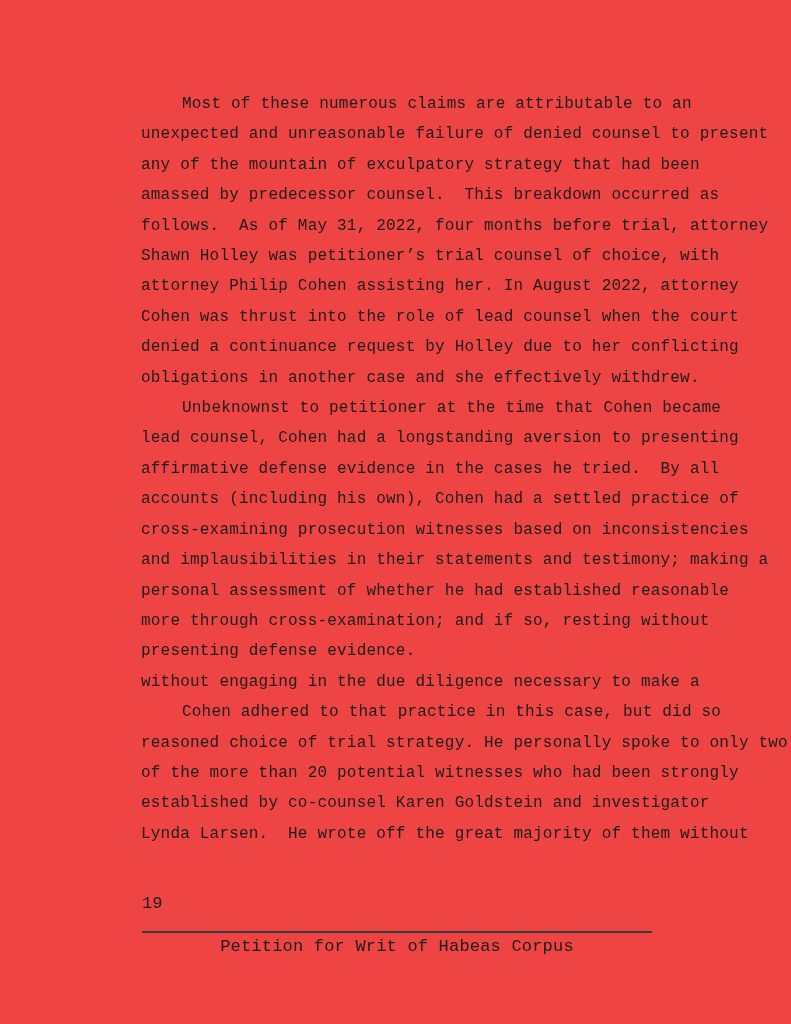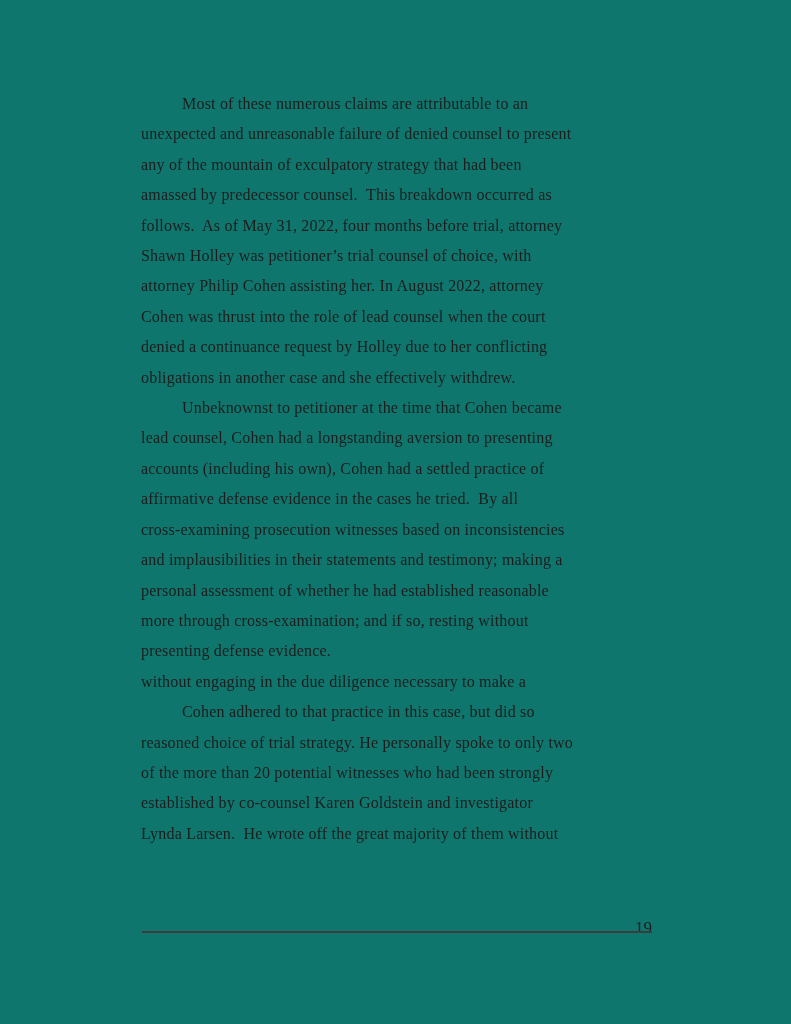--- a/index.html
+++ b/index.html
@@ -4,23 +4,23 @@
 <style>
   html, body {
     margin: 0;
     padding: 0;
     background: #ffffff;
   }
   .page {
     position: relative;
     width: 791px;
     height: 1024px;
-    background: #0f766e;
+    background: #ef4444;
     overflow: hidden;
-    font-family: Liberation Serif, serif;
+    font-family: Liberation Mono, monospace;
     color: #1d1d1d;
   }
   .body-text {
     position: absolute;
     left: 141px;
     top: 89px;
     width: 532px;
   }
   .line {
     white-space: pre;
@@ -30,24 +30,23 @@
     color: #1d1d1d;
   }
   .line.indent {
     text-indent: 41px;
   }
   .footer-pagenum {
     position: absolute;
     top: 894px;
     left: 142px;
     width: 510px;
-    text-align: right;
+    text-align: left;
     font-size: 17px;
     color: #1d1d1d;
-    margin-top: 24px;
   }
   .footer-rule {
     position: absolute;
     top: 931px;
     left: 142px;
     width: 510px;
     height: 0;
     border: none;
     border-top: 2px solid #3c3c3c;
     margin: 0;
@@ -74,33 +73,34 @@
       <div class="line">any of the mountain of exculpatory strategy that had been</div>
       <div class="line">amassed by predecessor counsel.  This breakdown occurred as</div>
       <div class="line">follows.  As of May 31, 2022, four months before trial, attorney</div>
       <div class="line">Shawn Holley was petitioner’s trial counsel of choice, with</div>
       <div class="line">attorney Philip Cohen assisting her. In August 2022, attorney</div>
       <div class="line">Cohen was thrust into the role of lead counsel when the court</div>
       <div class="line">denied a continuance request by Holley due to her conflicting</div>
       <div class="line">obligations in another case and she effectively withdrew.</div>
       <div class="line indent">Unbeknownst to petitioner at the time that Cohen became</div>
       <div class="line">lead counsel, Cohen had a longstanding aversion to presenting</div>
+      <div class="line">affirmative defense evidence in the cases he tried.  By all</div>
       <div class="line">accounts (including his own), Cohen had a settled practice of</div>
-      <div class="line">affirmative defense evidence in the cases he tried.  By all</div>
       <div class="line">cross-examining prosecution witnesses based on inconsistencies</div>
       <div class="line">and implausibilities in their statements and testimony; making a</div>
       <div class="line">personal assessment of whether he had established reasonable</div>
       <div class="line">more through cross-examination; and if so, resting without</div>
       <div class="line">presenting defense evidence.</div>
       <div class="line">without engaging in the due diligence necessary to make a</div>
       <div class="line indent">Cohen adhered to that practice in this case, but did so</div>
       <div class="line">reasoned choice of trial strategy. He personally spoke to only two</div>
       <div class="line">of the more than 20 potential witnesses who had been strongly</div>
       <div class="line">established by co-counsel Karen Goldstein and investigator</div>
       <div class="line">Lynda Larsen.  He wrote off the great majority of them without</div>
     </div>
 
   <div class="footer-pagenum">19</div>
 
   <hr class="footer-rule">
 
+  <div class="footer-title">Petition for Writ of Habeas Corpus</div>
 
 </div>
 
 </body></html>

